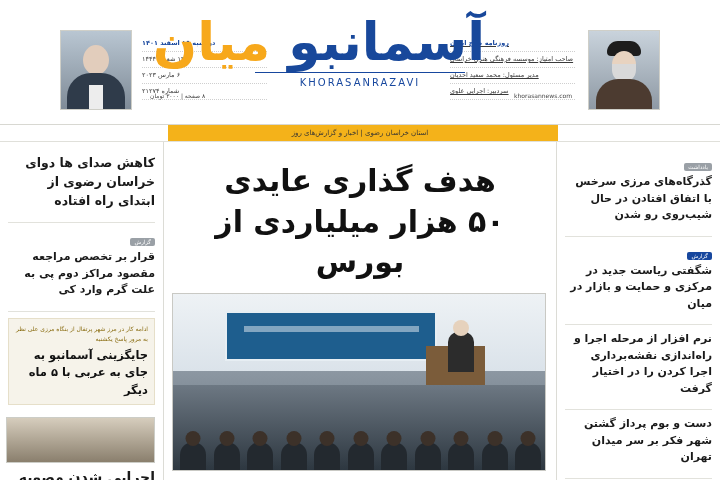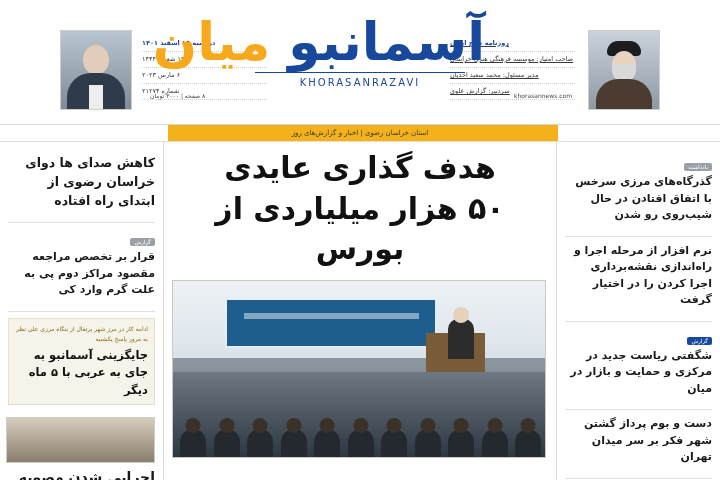--- a/index.html
+++ b/index.html
@@ -189,21 +189,21 @@
     line-height: 1.6;
     margin: 4px 0 6px;
   }
   .headline {
     text-align: center;
     color: #111;
     font-weight: bold;
     font-size: 30px;
     line-height: 1.35;
     letter-spacing: -0.5px;
-    margin: 0 0 10px;
+    margin: 13px 0 10px;
   }
   .headline .l2 { display: block; }
 
   .photo {
     position: relative;
     width: 100%;
     height: 176px;
     border: 1px solid #c9c9c4;
     background: linear-gradient(#dfe6ec 0%, #cfd8e0 42%, #8d98a3 43%, #5e6a75 100%);
     overflow: hidden;
@@ -314,21 +314,21 @@
       <div class="turban"></div>
       <div class="head"></div>
       <div class="beard"></div>
       <div class="body"></div>
     </div>
 
     <div class="mast-side r">
       <span class="sline blue">روزنامه صبح ایران</span>
       <span class="sline">صاحب امتیاز: موسسه فرهنگی هنری خراسان</span>
       <span class="sline">مدیر مسئول: محمد سعید احدیان</span>
-      <span class="sline">سردبیر: گزارش علوی</span>
+      <span class="sline">سردبیر: اجرایی علوی</span>
     </div>
 
     <div class="mast-side l">
       <span class="sline blue">دوشنبه ۱۵ اسفند ۱۴۰۱</span>
       <span class="sline">۱۳ شعبان ۱۴۴۴</span>
       <span class="sline">۶ مارس ۲۰۲۳</span>
       <span class="sline">شماره ۲۱۲۷۴</span>
     </div>
 
     <div class="nameplate">
@@ -351,25 +351,25 @@
   </div>
 
   <div class="content">
 
     <div class="col-right">
       <div class="side-item">
         <span class="side-tag">یادداشت</span>
         <div class="side-title sm">گذرگاه‌های مرزی سرخس با اتفاق افتادن در حال شیب‌روی رو شدن</div>
       </div>
       <div class="side-item">
-        <div class="side-title sm">نرم افزار از مرحله اجرا و راه‌اندازی نقشه‌برداری اجرا کردن را در اختیار گرفت</div>
-      </div>
-      <div class="side-item">
         <span class="side-tag blue">گزارش</span>
         <div class="side-title sm">شگفتی ریاست جدید در مرکزی و حمایت و بازار در میان</div>
+      </div>
+      <div class="side-item">
+        <div class="side-title sm">نرم افزار از مرحله اجرا و راه‌اندازی نقشه‌برداری اجرا کردن را در اختیار گرفت</div>
       </div>
       <div class="side-item">
         <div class="side-title sm">دست و بوم پرداز گشتن شهر فکر بر سر میدان تهران</div>
       </div>
       <div class="side-item">
         
         
       </div>
     </div>
 

